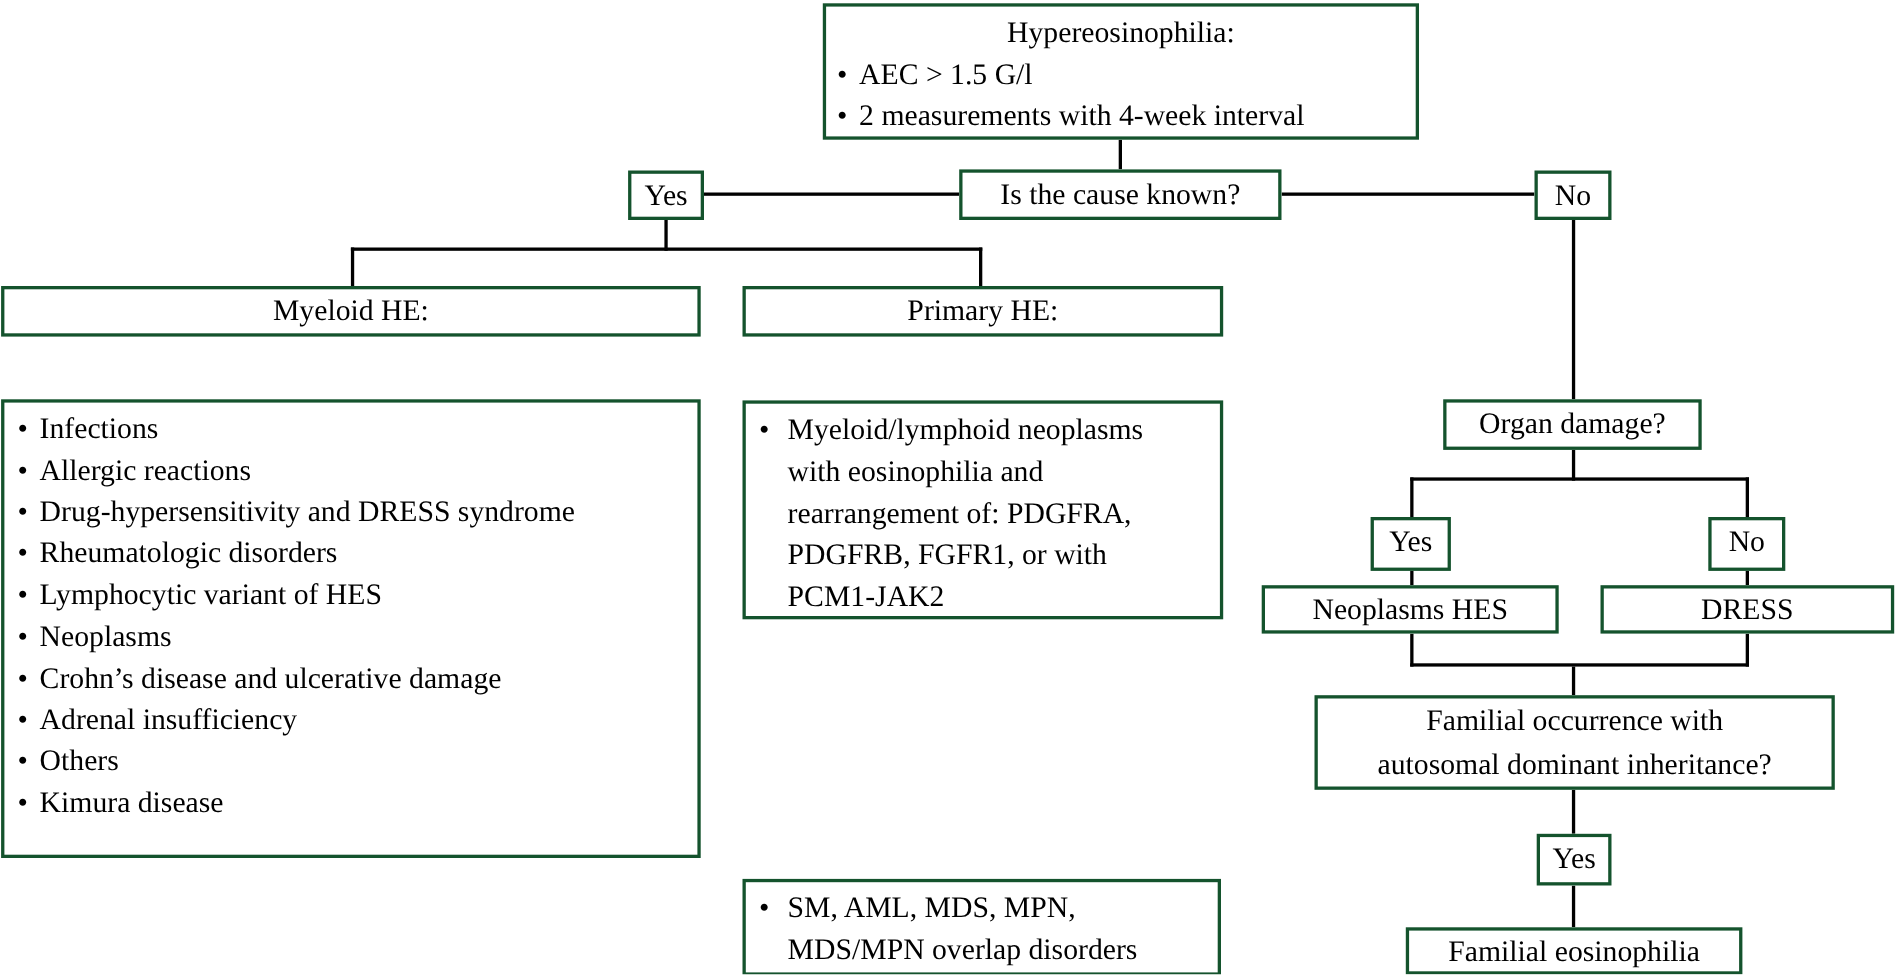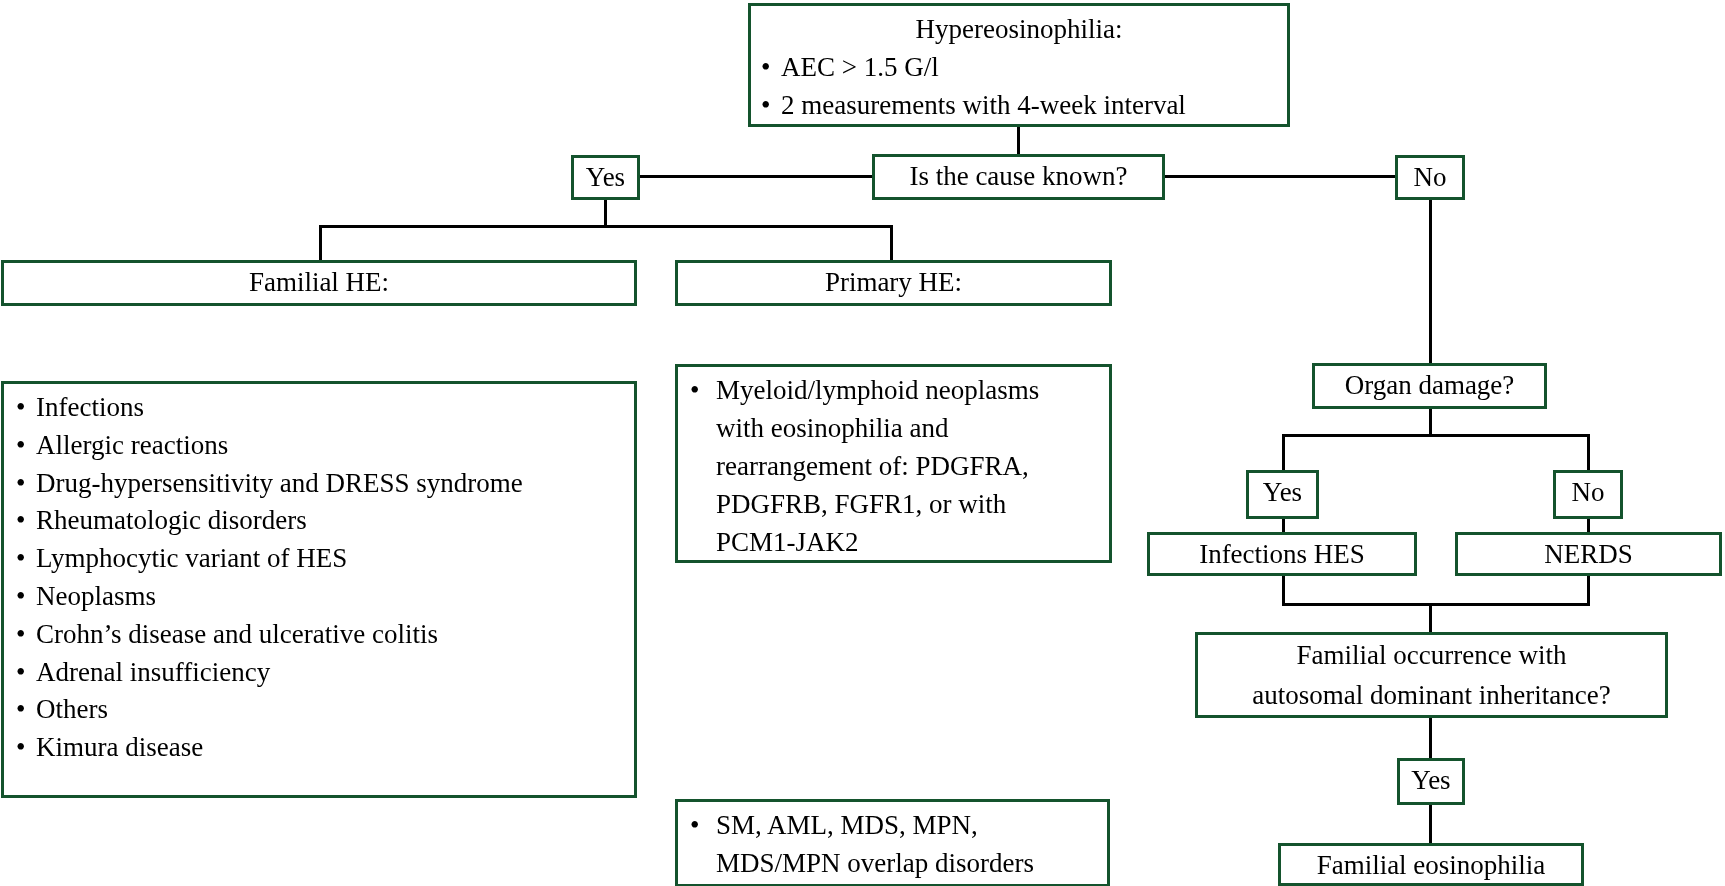--- a/index.html
+++ b/index.html
@@ -113,34 +113,34 @@
     <span>Yes</span>
   </div>
   <div class="box center" style="left:872px;top:154px;width:293px;height:46px;">
     <span>Is the cause known?</span>
   </div>
   <div class="box center" style="left:1395px;top:155px;width:70px;height:45px;">
     <span>No</span>
   </div>
 
   <div class="box center" style="left:1px;top:260px;width:636px;height:46px;">
-    <span>Familial HE:</span>
+    <span>Myeloid HE:</span>
   </div>
   <div class="box center" style="left:675px;top:260px;width:437px;height:46px;">
     <span>Primary HE:</span>
   </div>
 
-  <div class="box list-box" style="left:1px;top:363px;width:636px;height:417px;margin-top:18px;">
+  <div class="box list-box" style="left:1px;top:363px;width:636px;height:417px;">
     <div class="bullet-line">Infections</div>
     <div class="bullet-line">Allergic reactions</div>
     <div class="bullet-line">Drug-hypersensitivity and DRESS syndrome</div>
     <div class="bullet-line">Rheumatologic disorders</div>
     <div class="bullet-line">Lymphocytic variant of HES</div>
     <div class="bullet-line">Neoplasms</div>
-    <div class="bullet-line">Crohn’s disease and ulcerative colitis</div>
+    <div class="bullet-line">Crohn’s disease and ulcerative damage</div>
     <div class="bullet-line">Adrenal insufficiency</div>
     <div class="bullet-line">Others</div>
     <div class="bullet-line">Kimura disease</div>
   </div>
 
   <div class="box hang" style="left:675px;top:364px;width:437px;height:199px;">
     <span class="multiline">Myeloid/lymphoid neoplasms
 with eosinophilia and
 rearrangement of: PDGFRA,
 PDGFRB, FGFR1, or with
@@ -154,24 +154,24 @@
   <div class="box center" style="left:1312px;top:363px;width:235px;height:46px;">
     <span>Organ damage?</span>
   </div>
   <div class="box center" style="left:1246px;top:470px;width:73px;height:49px;">
     <span>Yes</span>
   </div>
   <div class="box center" style="left:1553px;top:470px;width:70px;height:49px;">
     <span>No</span>
   </div>
   <div class="box center" style="left:1147px;top:532px;width:270px;height:44px;">
-    <span>Infections HES</span>
+    <span>Neoplasms HES</span>
   </div>
   <div class="box center" style="left:1455px;top:532px;width:267px;height:44px;">
-    <span>NERDS</span>
+    <span>DRESS</span>
   </div>
 
   <div class="box center" style="left:1195px;top:632px;width:473px;height:86px;">
     <span class="multiline q2">Familial occurrence with
 autosomal dominant inheritance?</span>
   </div>
   <div class="box center" style="left:1397px;top:758px;width:68px;height:47px;">
     <span>Yes</span>
   </div>
   <div class="box center" style="left:1278px;top:843px;width:306px;height:43px;">

